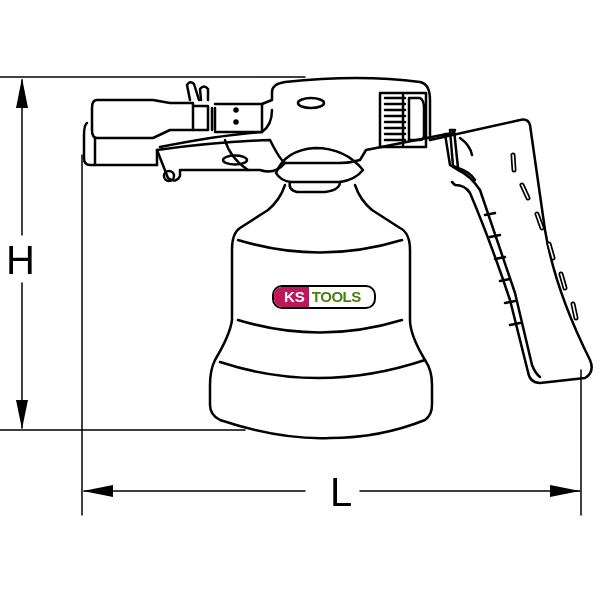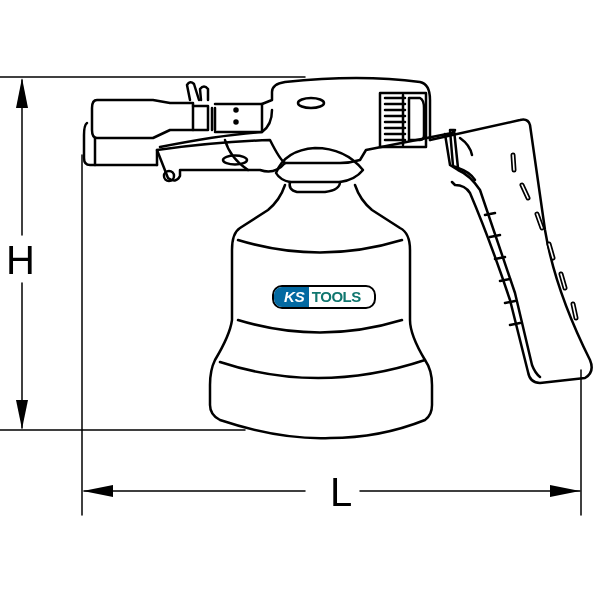--- a/index.html
+++ b/index.html
@@ -1,21 +1,21 @@
 <!DOCTYPE html>
 <html><head>
 <meta charset="utf-8">
 <style>
   html,body{margin:0;padding:0;background:#ffffff;}
   .canvas{position:relative;width:600px;height:600px;overflow:hidden;background:#fff;}
   svg{position:absolute;left:0;top:0;}
   .dim-label{position:absolute;font-family:"Liberation Sans",sans-serif;color:#000;font-size:40px;line-height:40px;background:#fff;}
   .logo{position:absolute;left:272px;top:285px;width:100px;height:20px;border:2px solid #000;border-radius:10px;display:flex;overflow:hidden;font-family:"Liberation Sans",sans-serif;font-weight:bold;font-size:15px;line-height:20px;}
-  .logo .ks{background:#0369a1;color:#fff;padding:0 4px 0 10px;font-style:italic;}
-  .logo .tools{color:#0f766e;padding:0 6px 16px 3px;letter-spacing:-0.5px;}
+  .logo .ks{background:#be185d;color:#fff;padding:0 4px 0 10px;}
+  .logo .tools{color:#4d7c0f;padding:0 6px 16px 3px;letter-spacing:-0.5px;}
 </style>
 </head>
 <body>
 
 <div class="canvas">
 <svg width="600" height="600" viewBox="0 0 600 600" fill="none" stroke="#000" stroke-linejoin="round" stroke-linecap="round">
 
   <g stroke-width="1.5">
     <line x1="0" y1="77" x2="305" y2="77"></line>
     <line x1="0" y1="430" x2="245" y2="430"></line>

